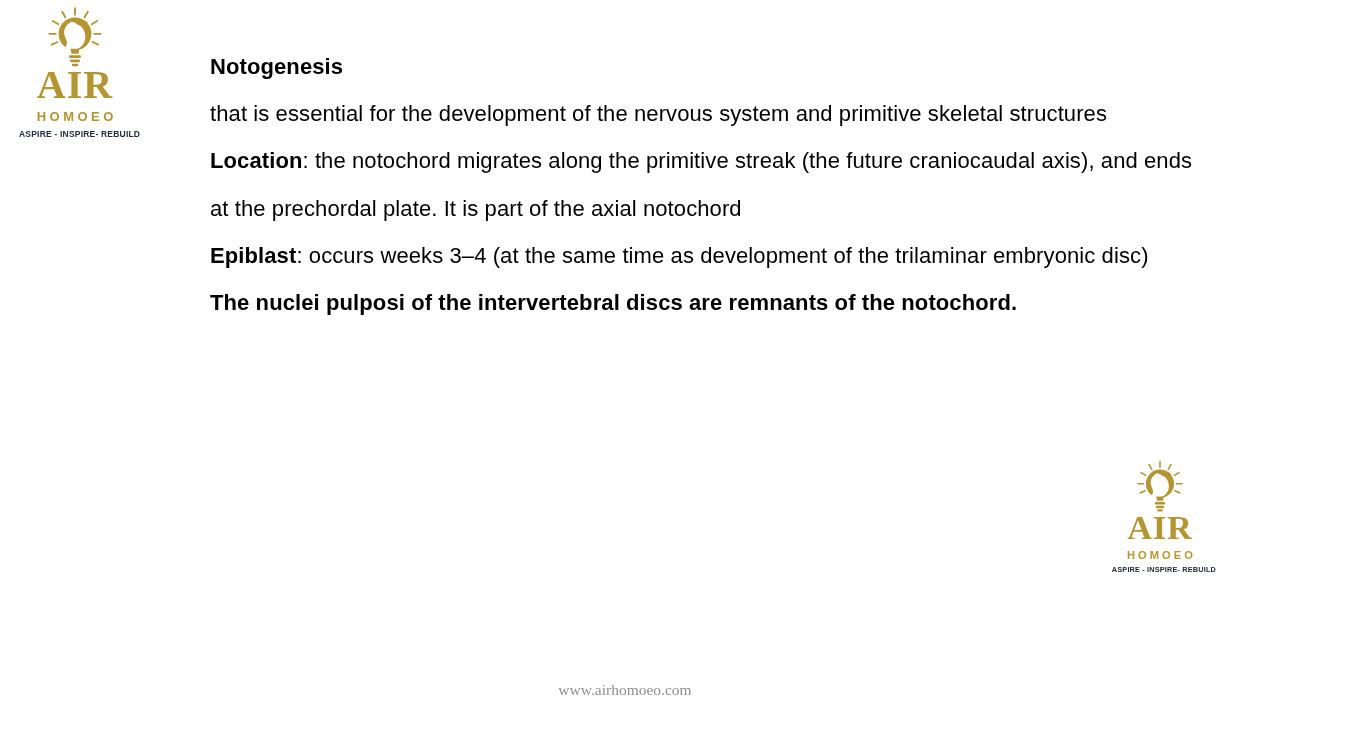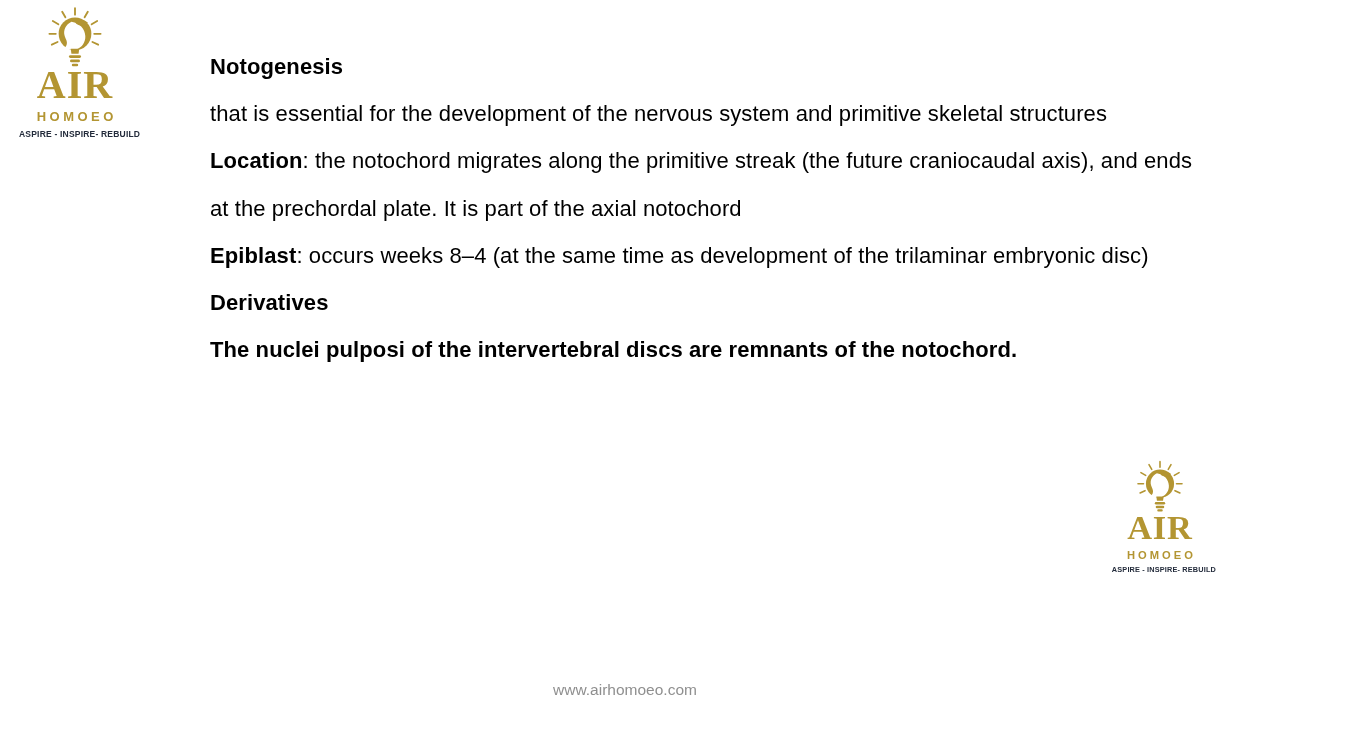--- a/index.html
+++ b/index.html
@@ -61,20 +61,21 @@
   }
 
   
   .footer {
     position:absolute;
     top:681px; left:0;
     width:1250px;
     text-align:center;
     color:#8f8f8f;
     font-size:15.5px;
+    font-family:Liberation Serif, serif;
   }
 </style>
 </head>
 <body>
 
 <div class="logo logo-main">
   <svg class="bulb-svg" width="112" height="64" viewBox="0 0 100 90" preserveAspectRatio="xMidYMin meet">
     <path d="M50 15 L50 6 M63.5 18.6 L68 10.8 M36.5 18.6 L32 10.8 M73.4 28.5 L81.2 24 M26.6 28.5 L18.8 24 M77 42 L86 42 M23 42 L14 42 M74.5 53.4 L82.6 57.2 M25.5 53.4 L17.4 57.2" stroke="#B39532" stroke-width="2.6" stroke-linecap="round" fill="none"></path>
     <circle cx="50" cy="42" r="23" fill="#B39532"></circle>
     <path d="M45 25 C37 29 33 37 35.5 45 C37 50 40 53 38 58 C36.7 61 34 63 31 64 L52 64 C60 61 65 53.5 64.5 45 C64 35 57 27 45 25 Z" fill="#ffffff"></path>
@@ -87,22 +88,21 @@
   <div class="logo-air">AIR</div>
   <div class="logo-homoeo">HOMOEO</div>
   <div class="logo-tagline">ASPIRE - INSPIRE- REBUILD</div>
 </div>
 
 <div class="textblock">
   <div class="line"><span class="b">Notogenesis</span><span></span></div>
   <div class="line"><span class="b"></span><span>that is essential for the development of the nervous system and primitive skeletal structures</span></div>
   <div class="line"><span class="b">Location</span><span>: the notochord migrates along the primitive streak (the future craniocaudal axis), and ends</span></div>
   <div class="line"><span class="b"></span><span>at the prechordal plate. It is part of the axial notochord</span></div>
-  <div class="line"><span class="b">Epiblast</span><span>: occurs weeks 8–4 (at the same time as development of the trilaminar embryonic disc)</span></div>
-  <div class="line"><span class="b">Derivatives</span><span></span></div>
+  <div class="line"><span class="b">Epiblast</span><span>: occurs weeks 3–4 (at the same time as development of the trilaminar embryonic disc)</span></div>
   <div class="line"><span class="b">The nuclei pulposi of the intervertebral discs are remnants of the notochord.</span><span></span></div>
 </div>
 
 <div class="logo logo-small">
   <svg class="bulb-svg" width="112" height="64" viewBox="0 0 100 90" preserveAspectRatio="xMidYMin meet">
     <path d="M50 15 L50 6 M63.5 18.6 L68 10.8 M36.5 18.6 L32 10.8 M73.4 28.5 L81.2 24 M26.6 28.5 L18.8 24 M77 42 L86 42 M23 42 L14 42 M74.5 53.4 L82.6 57.2 M25.5 53.4 L17.4 57.2" stroke="#B39532" stroke-width="2.6" stroke-linecap="round" fill="none"></path>
     <circle cx="50" cy="42" r="23" fill="#B39532"></circle>
     <path d="M45 25 C37 29 33 37 35.5 45 C37 50 40 53 38 58 C36.7 61 34 63 31 64 L52 64 C60 61 65 53.5 64.5 45 C64 35 57 27 45 25 Z" fill="#ffffff"></path>
     <path d="M51 27 C55 22.5 63 21.5 68 26 C64.5 31.5 56 32 51 27 Z" fill="#B39532"></path>
     <path d="M44 63 L56 63 L55 70 L45 70 Z" fill="#B39532"></path>

